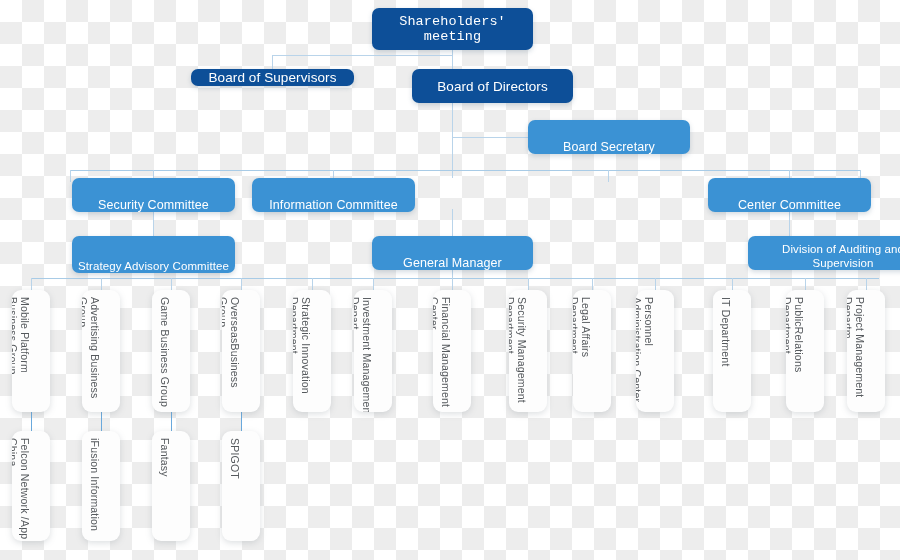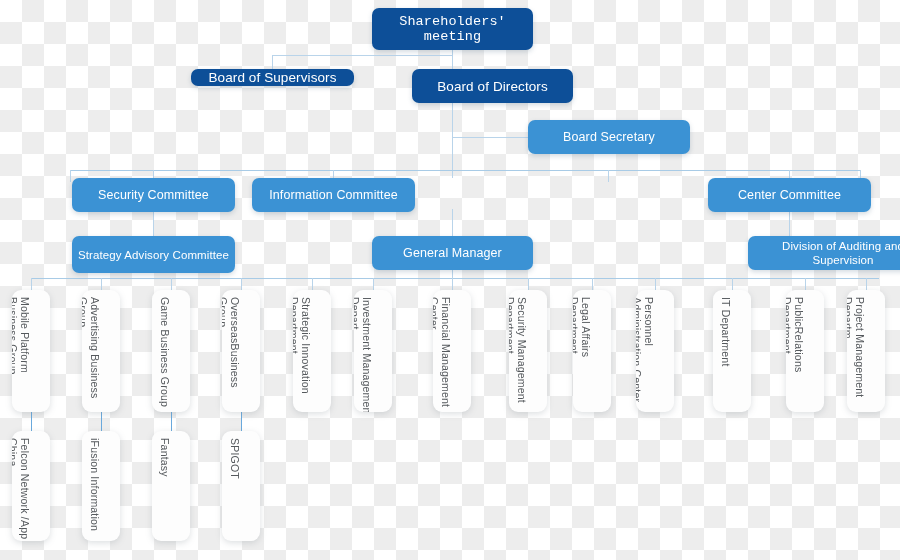--- a/index.html
+++ b/index.html
@@ -50,20 +50,21 @@
     box-shadow: 0 2px 5px rgba(60, 90, 120, 0.22);
   }
   .node.dark {
     background-color: #0d4f98;
     font-size: 13.5px;
   }
   .node.mid {
     background-color: #3b92d4;
     font-size: 11.5px;
     line-height: 14px;
+    align-items: flex-end;
   }
   .node.mid.lg { font-size: 12.5px; }
 
   
   .vnode {
     position: absolute;
     box-sizing: border-box;
     background-color: #fdfdfd;
     border-radius: 9px;
     box-shadow: 0 2px 6px rgba(120, 130, 140, 0.25);

